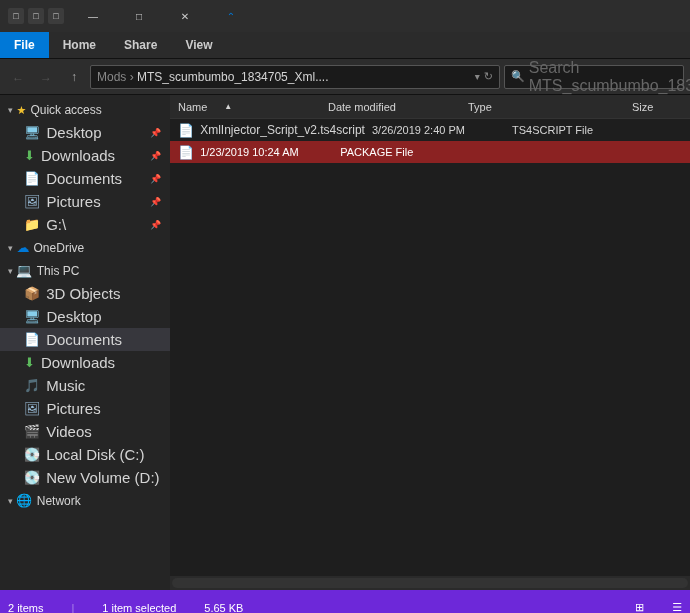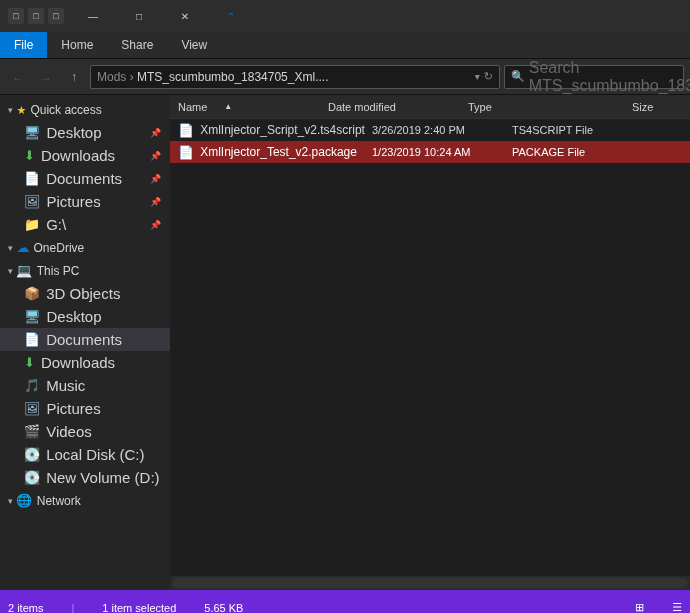--- a/index.html
+++ b/index.html
@@ -59,20 +59,21 @@
 
     
     .ribbon {
       background: #2b2b2b;
       border-bottom: 1px solid #111;
     }
     .ribbon-tabs {
       display: flex;
       height: 26px;
       align-items: flex-end;
+      font-weight: bold;
     }
     .ribbon-tab {
       padding: 4px 14px;
       font-size: 12px;
       color: #cccccc;
       cursor: pointer;
       height: 26px;
       display: flex; align-items: center;
     }
     .ribbon-tab.active {
@@ -449,21 +450,20 @@
       <div class="file-row">
         <span class="file-icon">📄</span>
         <span class="file-name">XmlInjector_Script_v2.ts4script</span>
         <span class="file-date">3/26/2019 2:40 PM</span>
         <span class="file-type">TS4SCRIPT File</span>
         <span class="file-size"></span>
       </div>
 
       <div class="file-row selected">
         <span class="file-icon">📄</span>
-        <span class="file-name">XmlInjector_Test_v2.package</span>
         <span class="file-date">1/23/2019 10:24 AM</span>
         <span class="file-type">PACKAGE File</span>
         <span class="file-size"></span>
       </div>
 
     </div>
 
     <div class="h-scrollbar">
       <div class="h-scrollbar-track"></div>
     </div>

